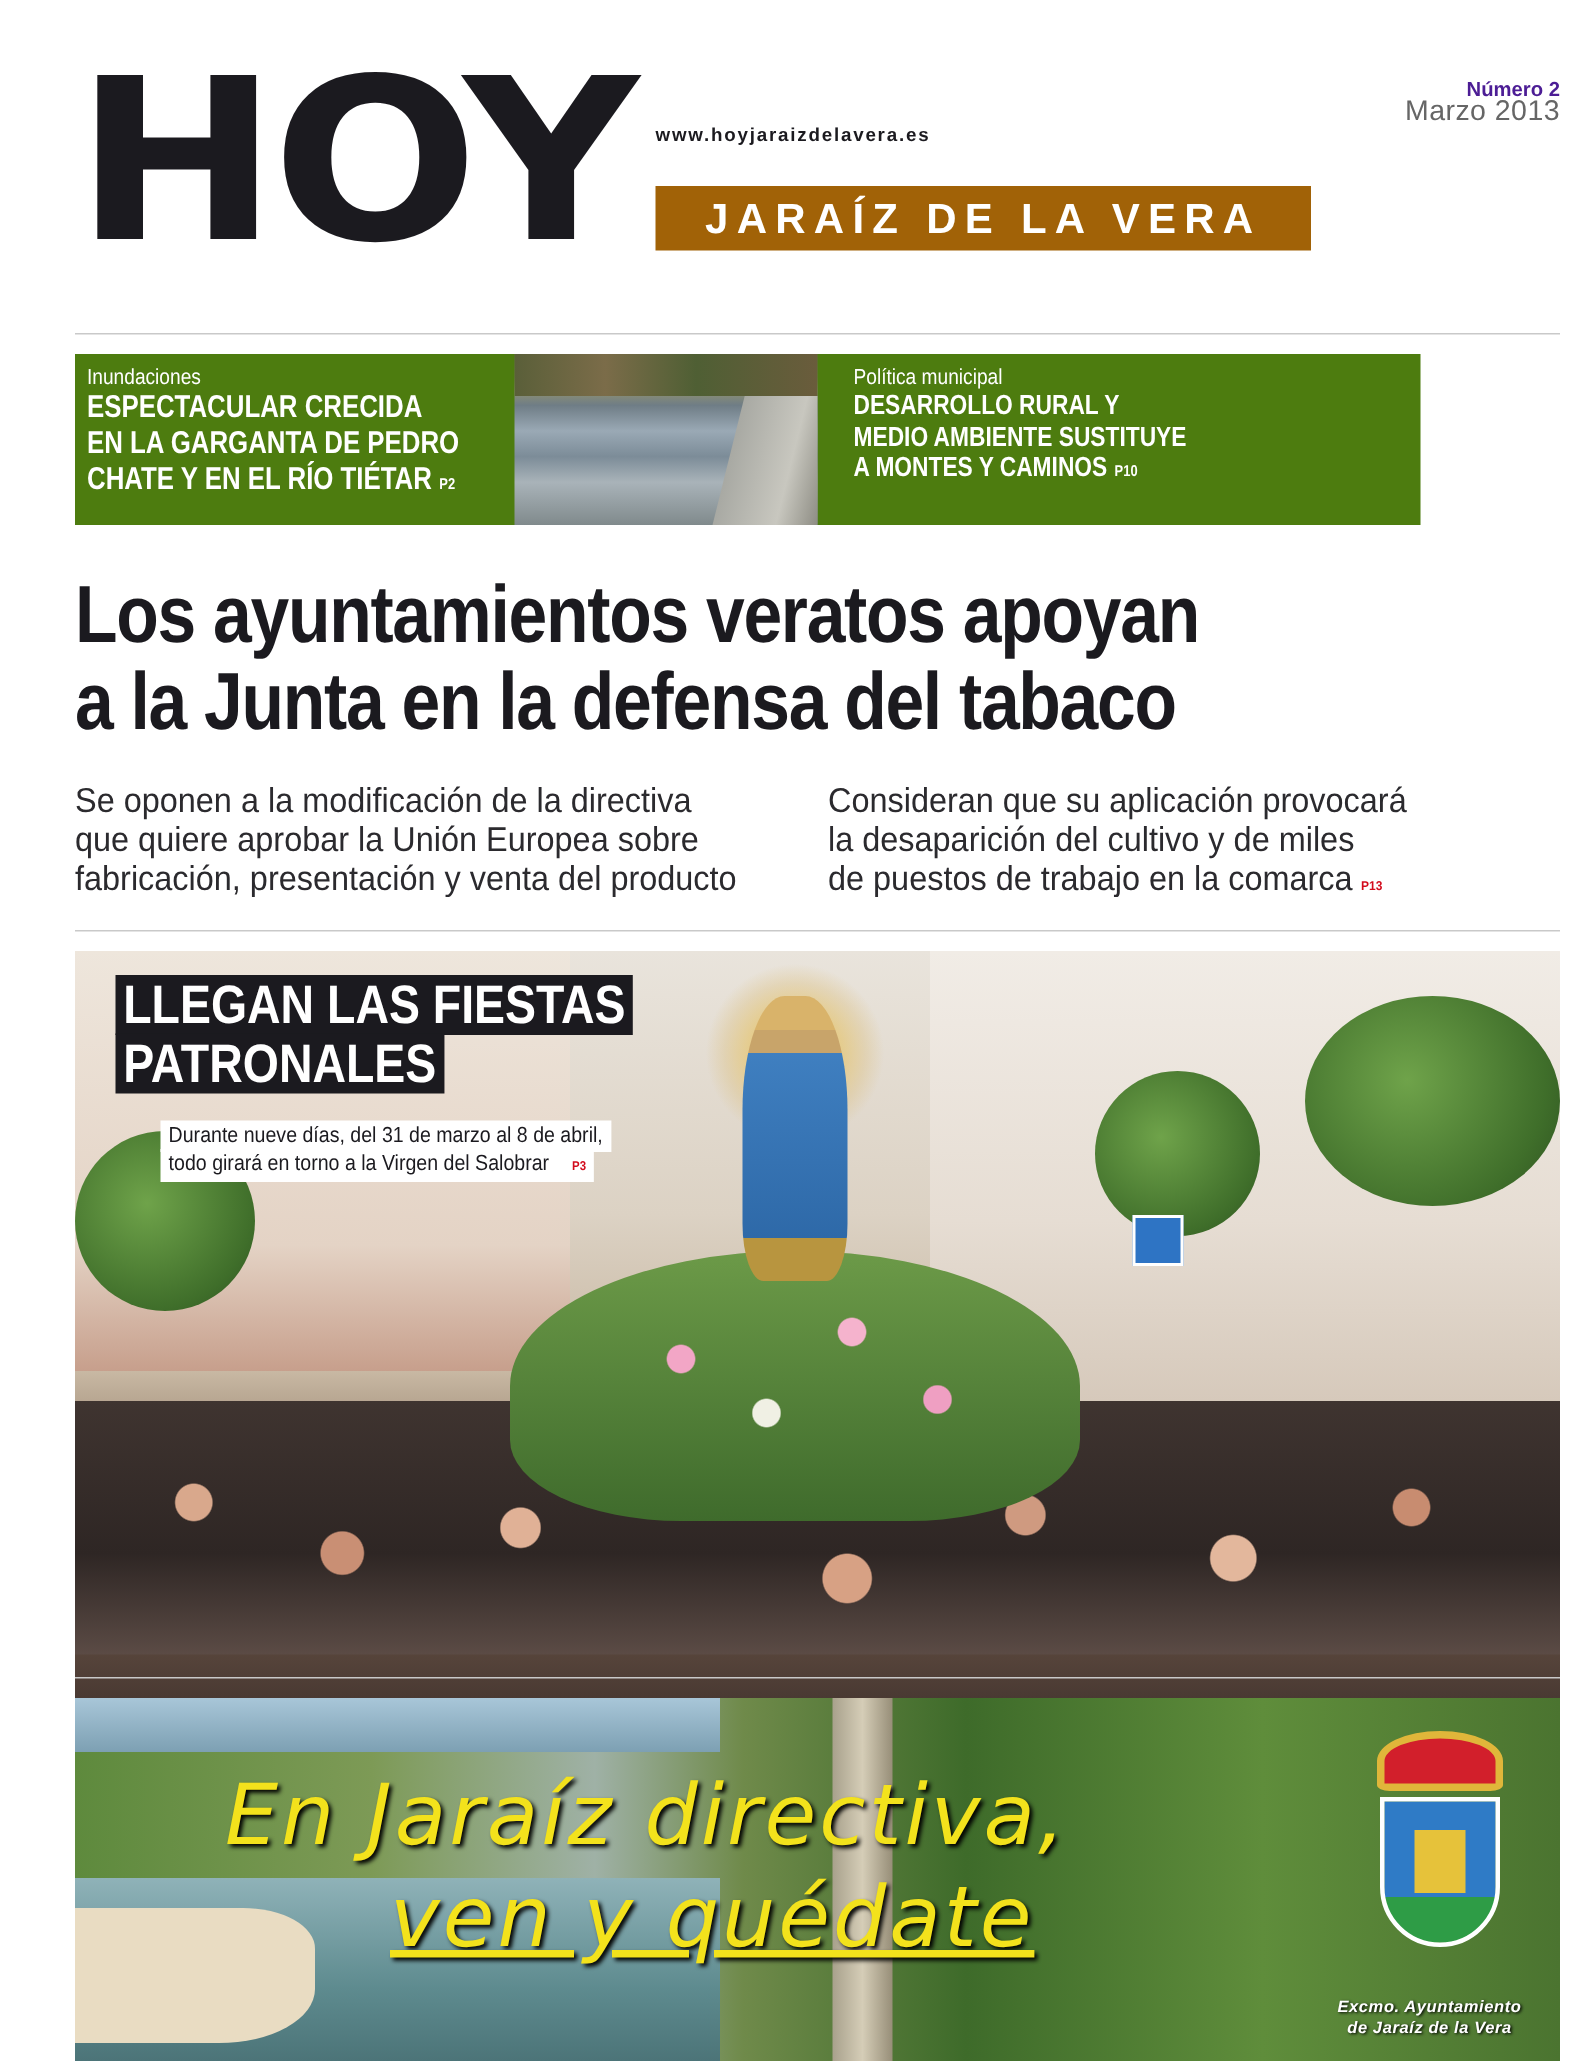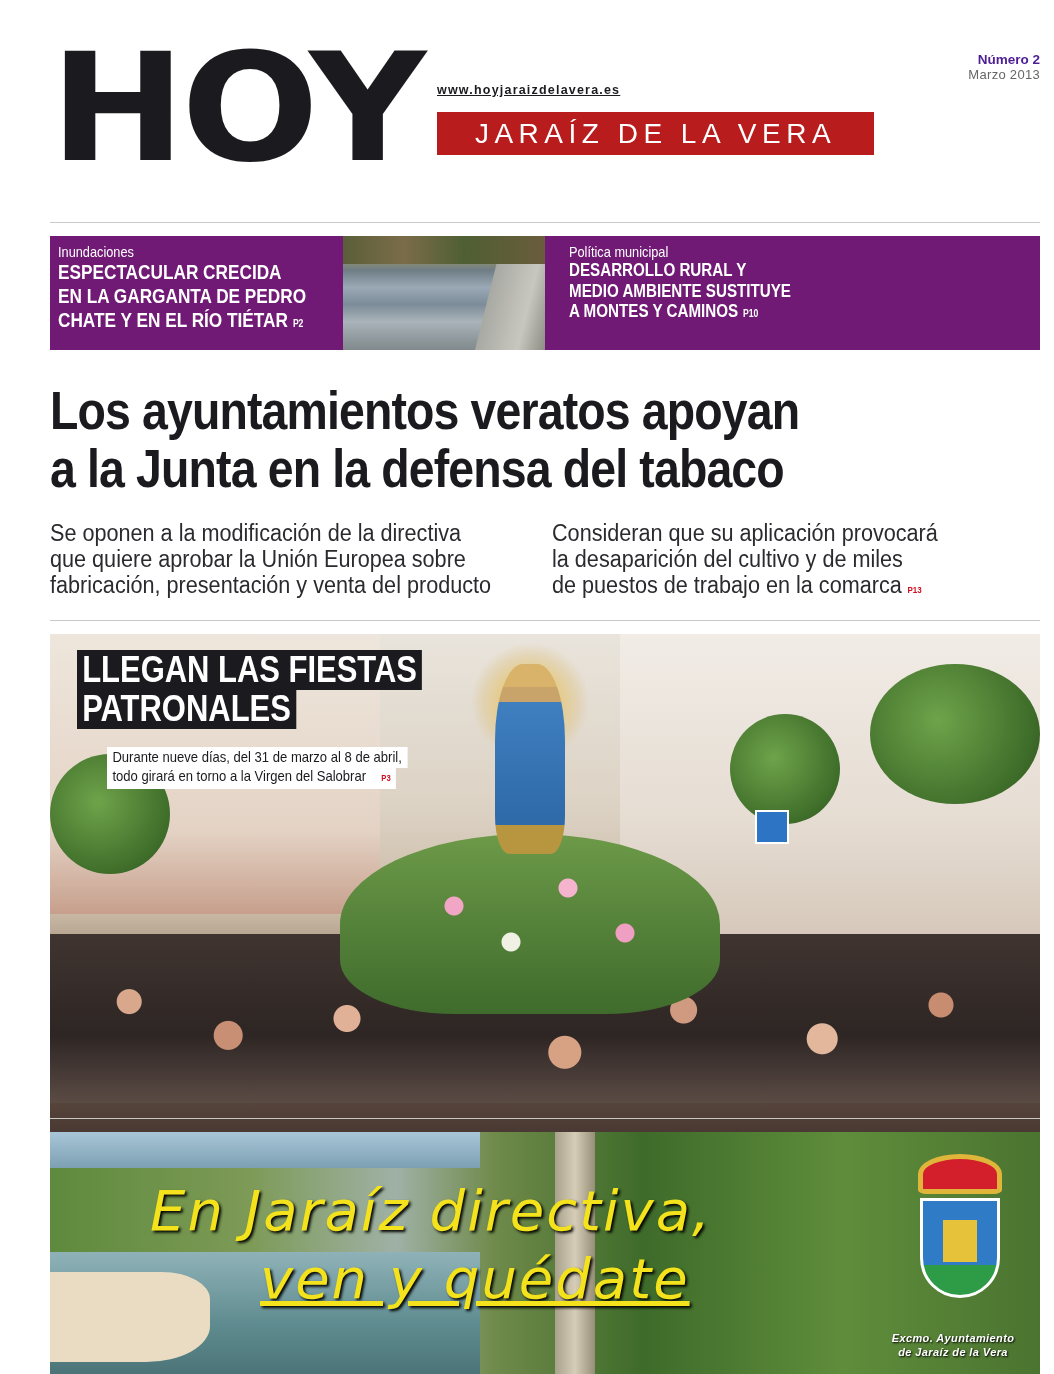--- a/index.html
+++ b/index.html
@@ -1,30 +1,30 @@
 <!DOCTYPE html>
 <html><head>
 <meta charset="utf-8">
 <style>
   *{box-sizing:border-box;margin:0;padding:0;}
   html,body{width:1054px;height:1374px;background:#ffffff;overflow:hidden;}
   body{position:relative;font-family:"Liberation Sans","DejaVu Sans",sans-serif;color:#1b1a1f;}
 
   
   .logo{position:absolute;left:50px;top:52px;font-family:"DejaVu Sans","Liberation Sans",sans-serif;font-weight:900;font-size:150px;line-height:112px;letter-spacing:-4px;color:#1b1a1f;transform:scaleX(1.08);transform-origin:left top;}
-  .url{position:absolute;left:437px;top:83px;font-size:12.5px;font-weight:bold;letter-spacing:1.2px;color:#1b1a1f;text-decoration:underline;}
-  .edition{position:absolute;left:437px;top:112px;width:437px;height:43px;background:#b91c1c;color:#fff;font-size:28px;letter-spacing:5.5px;text-align:center;line-height:43px;font-weight:normal;}
+  .url{position:absolute;left:437px;top:83px;font-size:12.5px;font-weight:bold;letter-spacing:1.2px;color:#1b1a1f;}
+  .edition{position:absolute;left:437px;top:124px;width:437px;height:43px;background:#a16207;color:#fff;font-size:28px;letter-spacing:5.5px;text-align:center;line-height:43px;font-weight:bold;}
   .issue{position:absolute;right:14px;top:52px;text-align:right;}
   .issue .num{color:#4c1d95;font-weight:bold;font-size:13.5px;line-height:15px;}
-  .issue .date{color:#666;font-size:13px;line-height:15px;letter-spacing:.3px;}
+  .issue .date{color:#666;font-size:19px;line-height:15px;letter-spacing:.3px;}
 
   .rule{position:absolute;left:50px;width:990px;height:1px;background:#c9c9c9;}
 
   
-  .strip{position:absolute;left:50px;top:236px;width:990px;height:114px;background:#701a75;}
+  .strip{position:absolute;left:50px;top:236px;width:897px;height:114px;background:#4d7c0f;}
   .teaser{position:absolute;top:8px;color:#fff;}
   .teaser .kicker{font-size:14.5px;line-height:16px;font-family:"Liberation Sans",sans-serif;transform:scaleX(.88);transform-origin:left;white-space:nowrap;}
   .teaser .head{font-size:21px;line-height:24px;font-weight:bold;text-transform:uppercase;transform:scaleX(.82);transform-origin:left;white-space:nowrap;}
   .teaser .head2{font-size:18.5px;line-height:20.5px;}
   .pg{font-size:10.5px;font-weight:bold;margin-left:6px;}
   .strip-photo{position:absolute;left:293px;top:0;width:202px;height:114px;overflow:hidden;
     background:linear-gradient(180deg,#5c6b3e 0%,#6d7a4a 14%,#8c8f73 22%,#6f7d86 30%,#9aa9b5 45%,#7c8c98 60%,#a9b3b9 75%,#808a8c 100%);}
   .strip-photo .bank{position:absolute;right:0;top:28px;width:70px;height:86px;background:linear-gradient(90deg,#a8a9a3,#c8c7bf 60%,#8e8d84);transform:skewX(-14deg);transform-origin:bottom;}
   .strip-photo .trees{position:absolute;left:0;top:0;width:100%;height:28px;background:linear-gradient(90deg,#5a5f39,#7b6c49 30%,#4f5f34 60%,#6a5c3c);}
 

